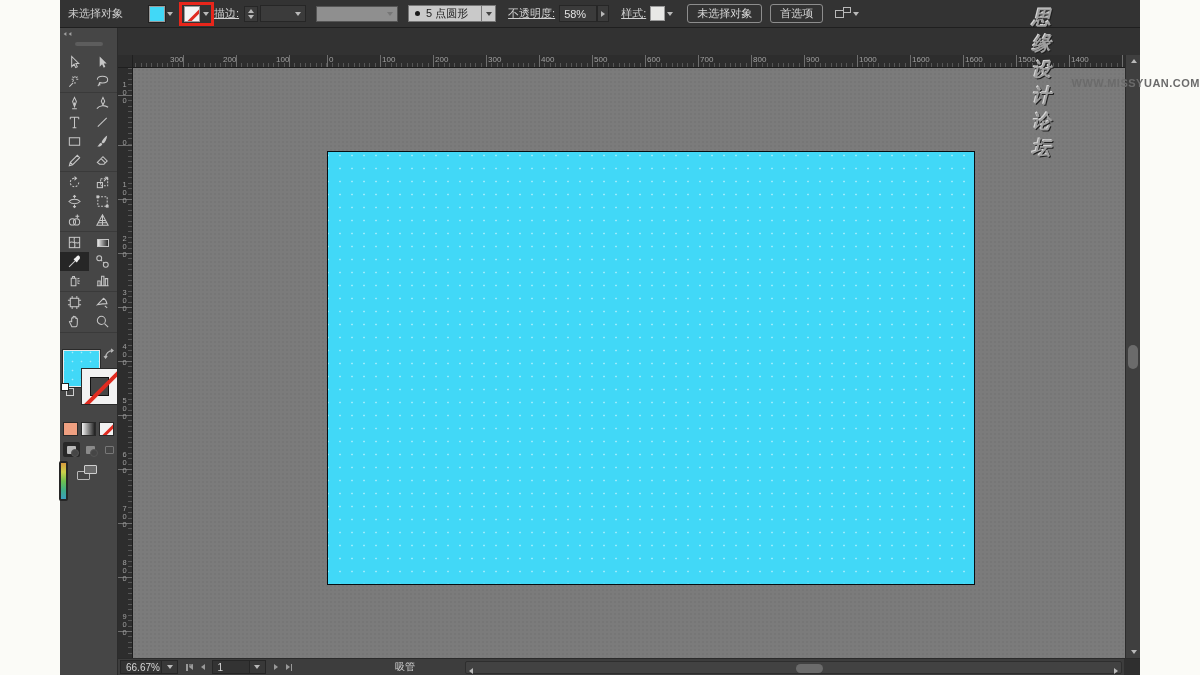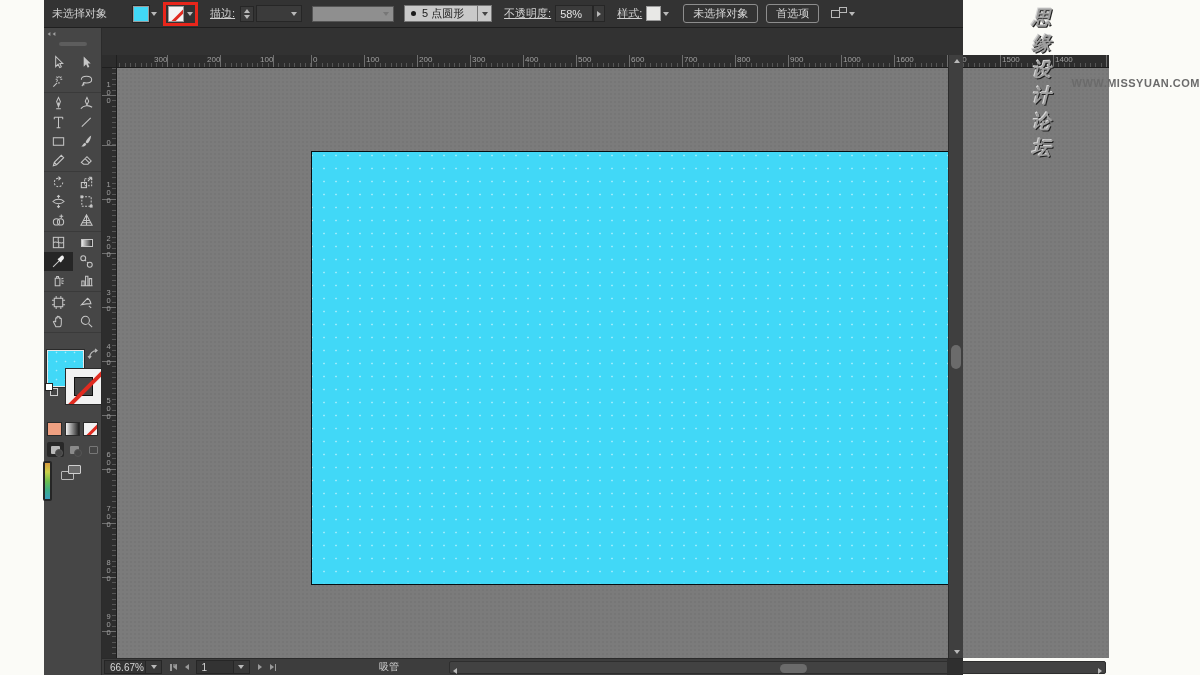--- a/index.html
+++ b/index.html
@@ -2,21 +2,21 @@
 <html><head>
 <meta charset="utf-8">
 <style>
   * { margin:0; padding:0; box-sizing:border-box; }
   html,body { width:1200px; height:675px; }
   body { font-family:"Liberation Sans","DejaVu Sans",sans-serif; background:#fbfbf7; position:relative; overflow:hidden; }
 
   .page { position:absolute; inset:0; background:#fbfbf7; }
 
   
-  .app { position:absolute; left:44px; top:0; width:919px; height:675px; background:#323232; }
+  .app { position:absolute; left:60px; top:0; width:1080px; height:675px; background:#323232; }
 
   
   .tri-d { width:0; height:0; border-left:3.5px solid transparent; border-right:3.5px solid transparent; border-top:4px solid #b9b9b9; display:inline-block; }
   .tri-u { width:0; height:0; border-left:3.5px solid transparent; border-right:3.5px solid transparent; border-bottom:4px solid #b9b9b9; display:inline-block; }
   .tri-r { width:0; height:0; border-top:3.5px solid transparent; border-bottom:3.5px solid transparent; border-left:4.5px solid #b9b9b9; display:inline-block; }
   .tri-l { width:0; height:0; border-top:3.5px solid transparent; border-bottom:3.5px solid transparent; border-right:4.5px solid #b9b9b9; display:inline-block; }
   .tri-dim { border-top-color:#777; }
 
   
   .control-bar { position:absolute; left:0; top:0; right:0; height:28px; background:#333333; border-bottom:1px solid #1f1f1f; display:flex; align-items:center; color:#cfcfcf; font-size:11px; }
@@ -158,21 +158,21 @@
       <span class="swatch-btn" style="margin-left:26px">
         <span class="fill-swatch"></span>
         <span class="tri-d"></span>
       </span>
 
       <span class="red-highlight" style="margin-left:6px">
         <span class="stroke-swatch-sm"></span>
         <span class="tri-d"></span>
       </span>
 
-      <span class="cb-label u" style="margin-left:12px">描边:</span>
+      <span class="cb-label u" style="">描边:</span>
 
       <span class="stepper" style="margin-left:5px">
         <span class="tri-u"></span>
         <span class="tri-d"></span>
       </span>
 
       <span class="dd-field" style="width:46px;margin-left:2px">
         <span class="tri-d"></span>
       </span>
 

